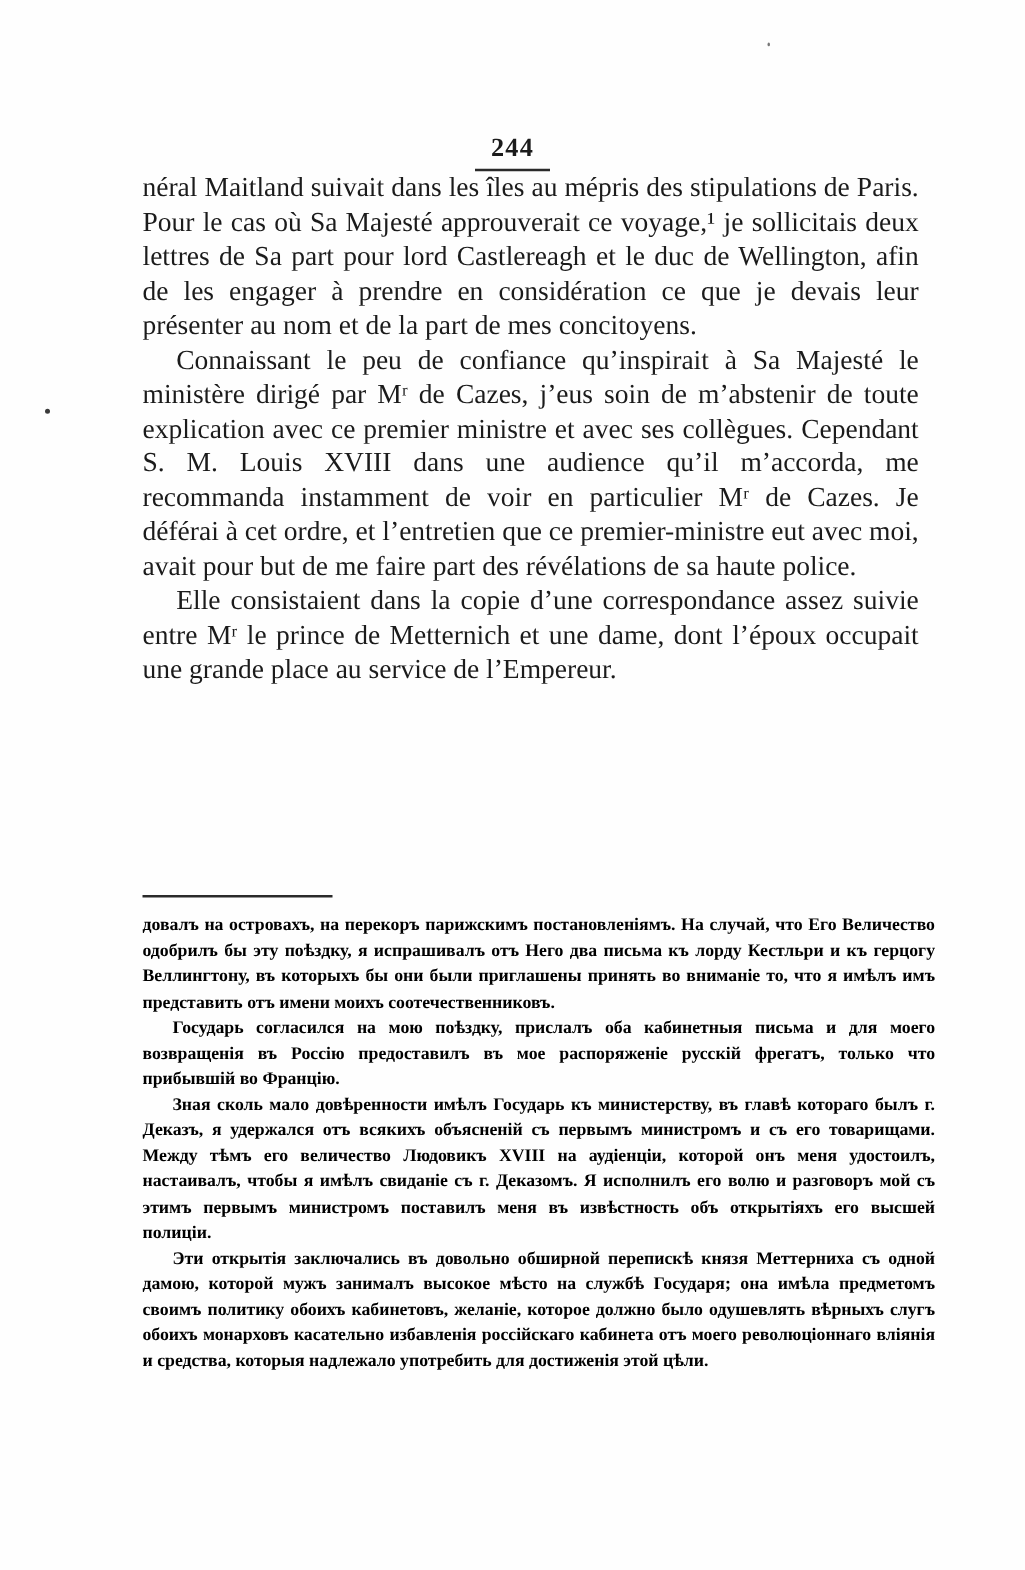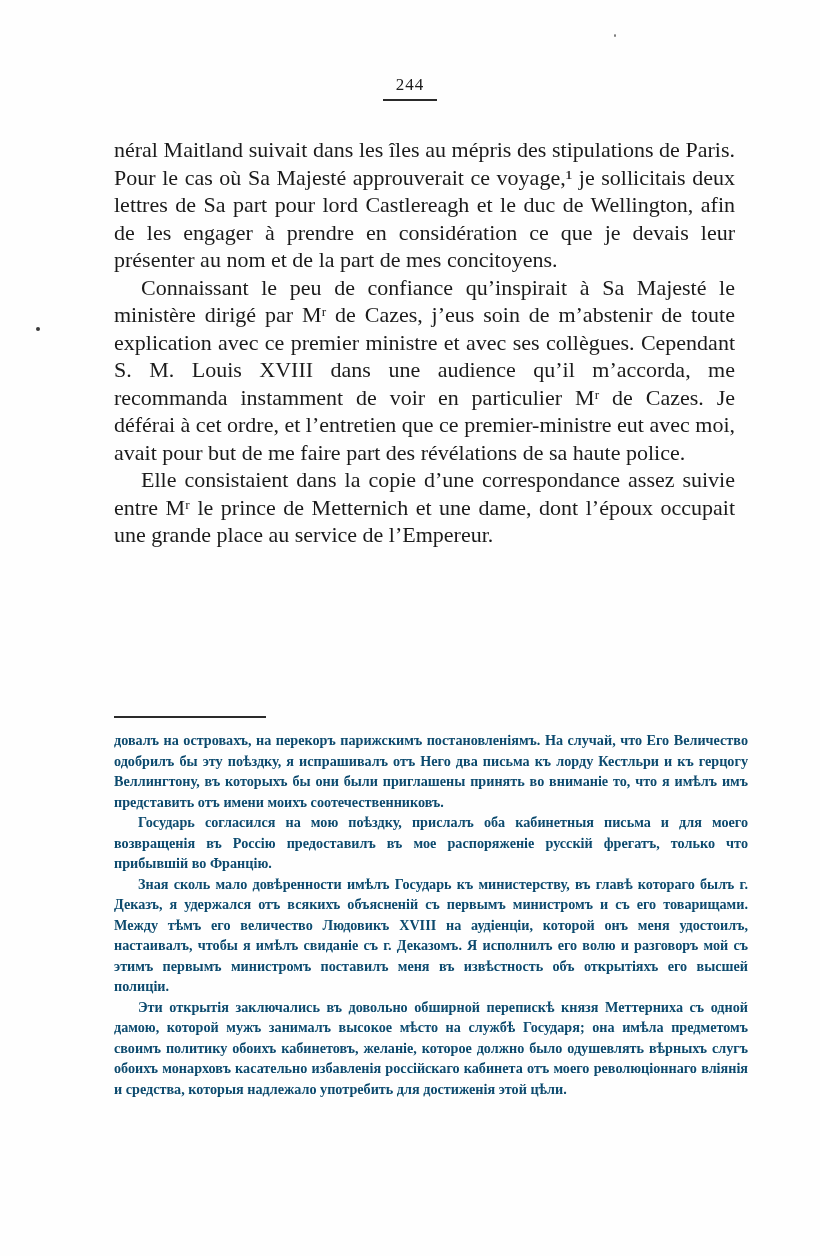--- a/index.html
+++ b/index.html
@@ -11,26 +11,26 @@
     position: relative;
     width: 820px;
     height: 1256px;
     background: #fefefe;
     font-family: "Liberation Serif", "DejaVu Serif", serif;
     color: #1b1b1b;
     overflow: hidden;
   }
   .page-number {
     position: absolute;
-    top: 75px;
+    top: 106px;
     left: 0;
     right: 0;
     text-align: center;
-    font-size: 17px;
-    font-weight: normal;
+    font-size: 21px;
+    font-weight: bold;
   }
   .page-number span {
     display: inline-block;
     padding: 0 13px 4px 13px;
     border-bottom: 2px solid #2a2a2a;
     letter-spacing: 1px;
   }
   .main-text {
     position: absolute;
     top: 136px;
@@ -55,21 +55,21 @@
     border-top: 2px solid #2a2a2a;
   }
   .footnote-text {
     position: absolute;
     top: 730px;
     left: 114px;
     width: 634px;
     font-size: 14.2px;
     line-height: 20.5px;
     font-weight: bold;
-    color: #0c4a6e;
+    color: #000000;
     text-align: justify;
   }
   .footnote-text p {
     margin: 0;
   }
   .footnote-text p.indent {
     text-indent: 24px;
   }
   .speck {
     position: absolute;

